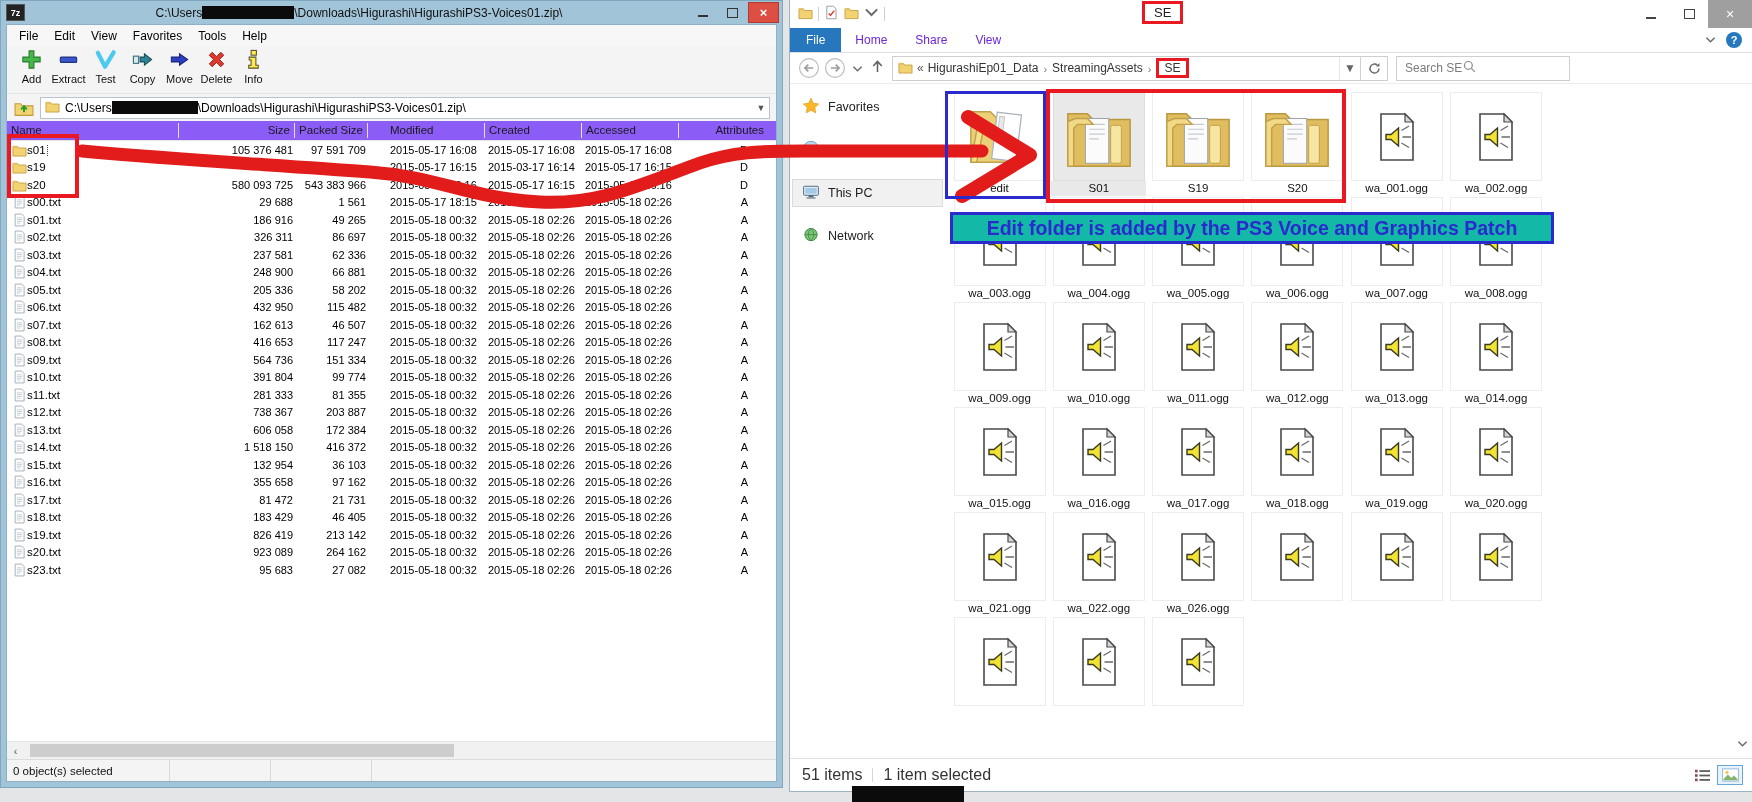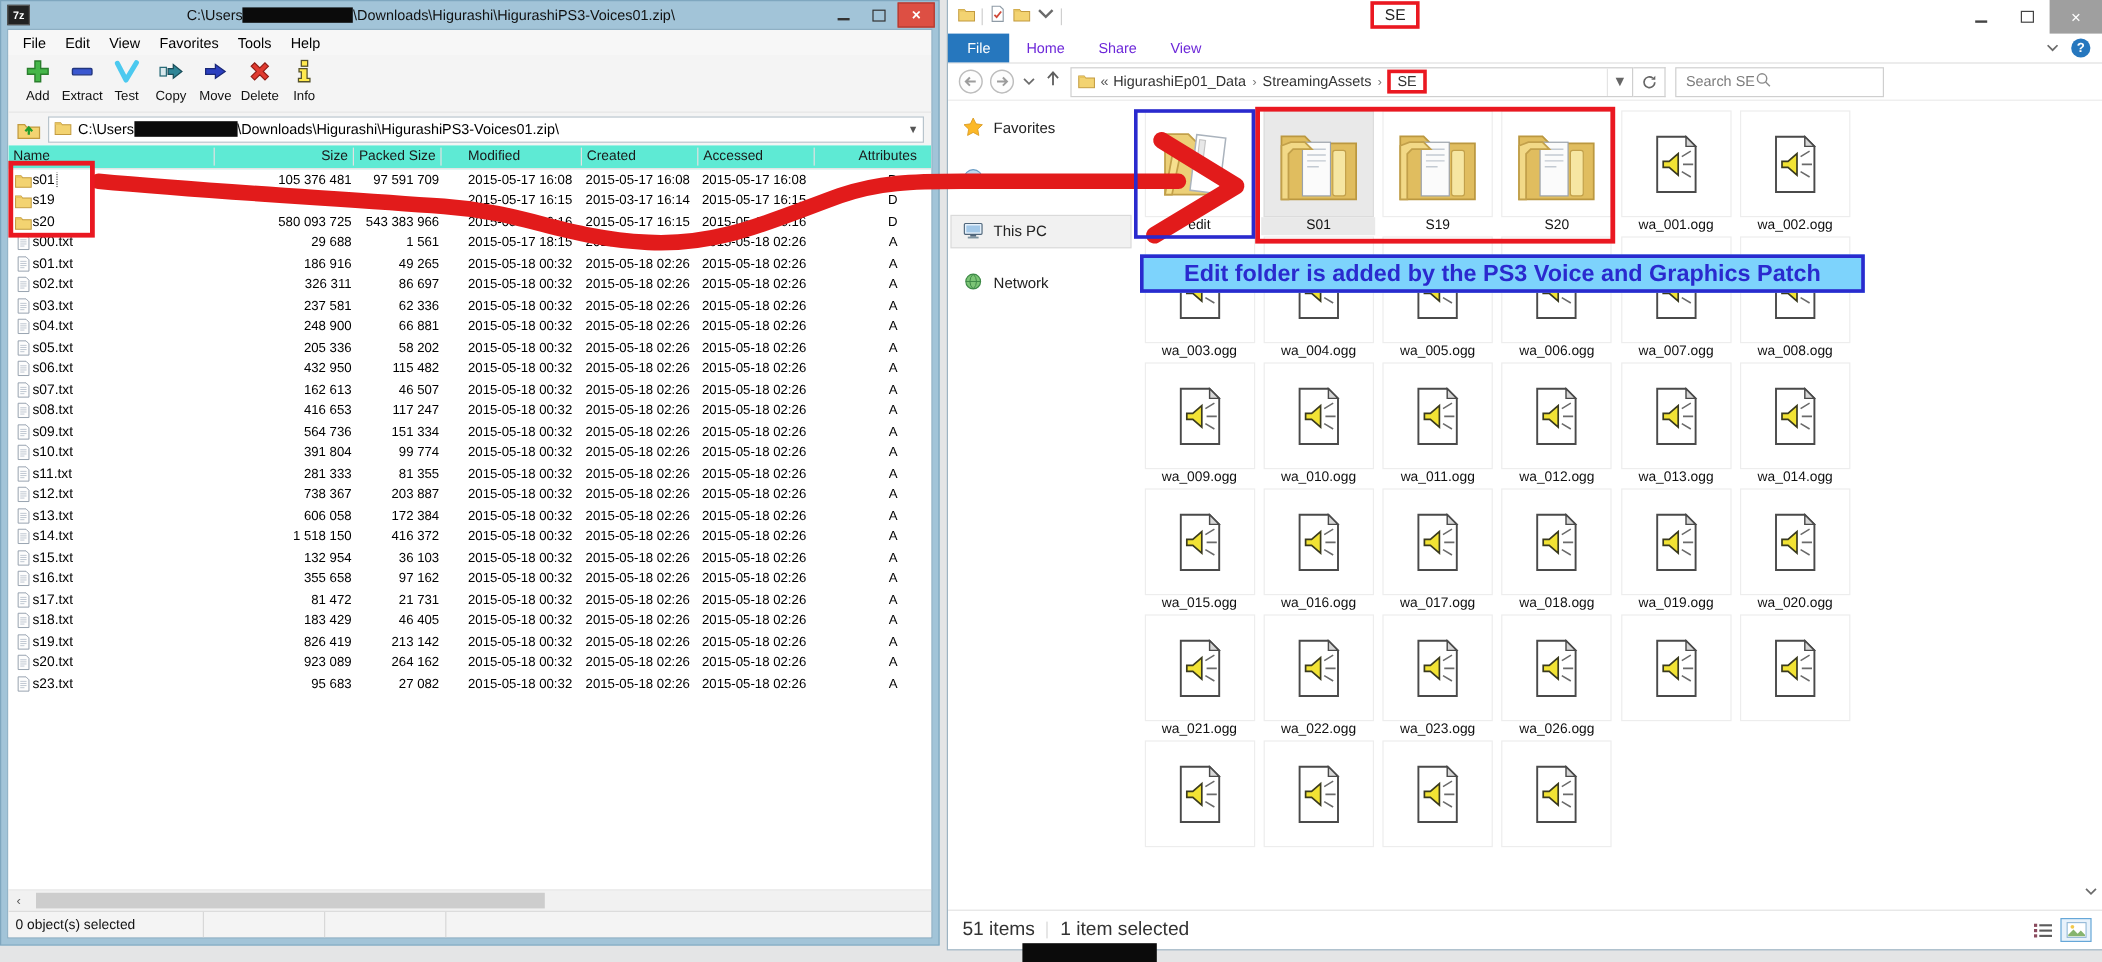--- a/index.html
+++ b/index.html
@@ -24,21 +24,21 @@
   #ztoolbar{height:45px;display:flex;align-items:flex-start;background:#f4f4f4;padding:2px 0 0 6px;border-bottom:1px solid #e4e4e4;}
   .zbtn{width:37px;display:flex;flex-direction:column;align-items:center;font-size:11px;color:#111;text-align:right;}
   .zbtn svg{width:23px;height:23px;}
   #zaddrrow{height:27px;display:flex;align-items:center;padding:0 6px;background:#f4f4f4;}
   #zupbtn{width:22px;height:20px;display:flex;align-items:center;justify-content:center;margin-right:5px;}
   #zaddr{flex:1;height:20px;background:#fff;border:1px solid #b8c4cc;display:flex;align-items:center;font-size:12px;padding-left:4px;white-space:nowrap;overflow:hidden;}
   #zaddr svg{margin-right:5px;flex:none;}
   #zaddr .ddown{margin-left:auto;flex:none;width:16px;text-align:center;color:#555;font-size:9px;}
   #zlist{flex:1;background:#fff;overflow:hidden;position:relative;}
   #zheader{display:grid;grid-template-columns:172px 116px 73px 117px 97px 97px 1fr;height:19px;
-           background:#5eead4;border-bottom:1px solid #e4e4e4;font-size:11.5px;color:#1a1a1a;align-items:center;}
+           background:#8b5cf6;border-bottom:1px solid #e4e4e4;font-size:11.5px;color:#1a1a1a;align-items:center;}
   #zheader .hc{border-right:1px solid #e2e2e2;height:15px;line-height:15px;padding:0 4px;white-space:nowrap;overflow:hidden;}
   #zheader .r{text-align:right;}
   #zheader .pl{padding-left:22px;}
   #zheader .att{text-align:right;padding-right:12px;border-right:none;}
   .zrow{display:grid;grid-template-columns:20px 152px 116px 73px 117px 97px 97px 1fr;height:17.5px;align-items:center;font-size:11.5px;color:#000;white-space:nowrap;}
   .zrow .ic{padding-left:5px;display:flex;align-items:center;}
   .zrow .ic svg{width:15px;height:14px;}
   .zrow .num{text-align:right;padding-right:2px;font-size:11px;}
   .zrow .dt{padding-left:22px;font-size:11px;}
   .zrow .dt2{padding-left:3px;font-size:11px;}
@@ -101,21 +101,21 @@
   #escrollhint{position:absolute;right:4px;bottom:6px;}
   #estatus{position:absolute;left:0;right:0;bottom:0;height:32px;border-top:1px solid #e3e3e3;display:flex;align-items:center;font-size:16px;color:#333;padding-left:12px;}
   #estatus .ssep{width:1px;height:14px;background:#d6d6d6;margin:0 10px;}
   #eviews{margin-left:auto;display:flex;gap:4px;padding-right:10px;}
   .vbtn{width:24px;height:18px;display:flex;align-items:center;justify-content:center;}
   .vbtn.sel{box-shadow:0 0 0 1px #66a7d8;background:#e8f2fb;}
 
   
   .annbox{position:absolute;border:4px solid #ea1821;z-index:66;pointer-events:none;}
   #ann-edit{position:absolute;border:3px solid #2a2ace;z-index:66;pointer-events:none;}
-  #banner{position:absolute;left:950px;top:212px;width:598px;height:26px;border:3px solid #2a2ace;background:#7dd3fc;
+  #banner{position:absolute;left:950px;top:212px;width:598px;height:26px;border:3px solid #2a2ace;background:#14b8a6;
           z-index:67;display:flex;align-items:center;justify-content:center;
           font-size:19.5px;font-weight:bold;color:#2a2ace;white-space:nowrap;pointer-events:none;}
   #marker{position:absolute;left:0;top:0;z-index:65;pointer-events:none;}
   #censor-bottom{position:absolute;left:852px;top:786px;width:112px;height:16px;background:#0b0b0b;z-index:70;}
 </style>
 </head>
 <body>
 
 <div id="stage" class="nosel">
 
@@ -1026,31 +1026,20 @@
     </div>
           <div class="tile ">
       <div class="tbox">
               <svg class="og" viewBox="0 0 48 52">
                 <path d="M8 3 h24 l8 8 v38 H8z" fill="#fff" stroke="#4a4a4a" stroke-width="1.6"></path>
                 <path d="M32 3 l8 8 h-8z" fill="#d8d8d8" stroke="#4a4a4a" stroke-width="1.2"></path>
                 <path d="M13 23.5 h5 l7.5-6.5 v18 l-7.5-6.5 h-5z" fill="#f2e334" stroke="#3a3a1e" stroke-width="1.4"></path>
                 <path d="M28.5 19.5 l7.5-4.5 M29.5 26 h8.5 M28.5 32 l7.5 4.5" stroke="#6a6a6a" stroke-width="1.3" fill="none"></path>
               </svg>
             </div>
-      <div class="tlabel">wa_023.ogg</div>
-    </div>
-          <div class="tile ">
-      <div class="tbox">
-              <svg class="og" viewBox="0 0 48 52">
-                <path d="M8 3 h24 l8 8 v38 H8z" fill="#fff" stroke="#4a4a4a" stroke-width="1.6"></path>
-                <path d="M32 3 l8 8 h-8z" fill="#d8d8d8" stroke="#4a4a4a" stroke-width="1.2"></path>
-                <path d="M13 23.5 h5 l7.5-6.5 v18 l-7.5-6.5 h-5z" fill="#f2e334" stroke="#3a3a1e" stroke-width="1.4"></path>
-                <path d="M28.5 19.5 l7.5-4.5 M29.5 26 h8.5 M28.5 32 l7.5 4.5" stroke="#6a6a6a" stroke-width="1.3" fill="none"></path>
-              </svg>
-            </div>
       <div class="tlabel">wa_026.ogg</div>
     </div>
           <div class="tile ">
       <div class="tbox">
               <svg class="og" viewBox="0 0 48 52">
                 <path d="M8 3 h24 l8 8 v38 H8z" fill="#fff" stroke="#4a4a4a" stroke-width="1.6"></path>
                 <path d="M32 3 l8 8 h-8z" fill="#d8d8d8" stroke="#4a4a4a" stroke-width="1.2"></path>
                 <path d="M13 23.5 h5 l7.5-6.5 v18 l-7.5-6.5 h-5z" fill="#f2e334" stroke="#3a3a1e" stroke-width="1.4"></path>
                 <path d="M28.5 19.5 l7.5-4.5 M29.5 26 h8.5 M28.5 32 l7.5 4.5" stroke="#6a6a6a" stroke-width="1.3" fill="none"></path>
               </svg>

